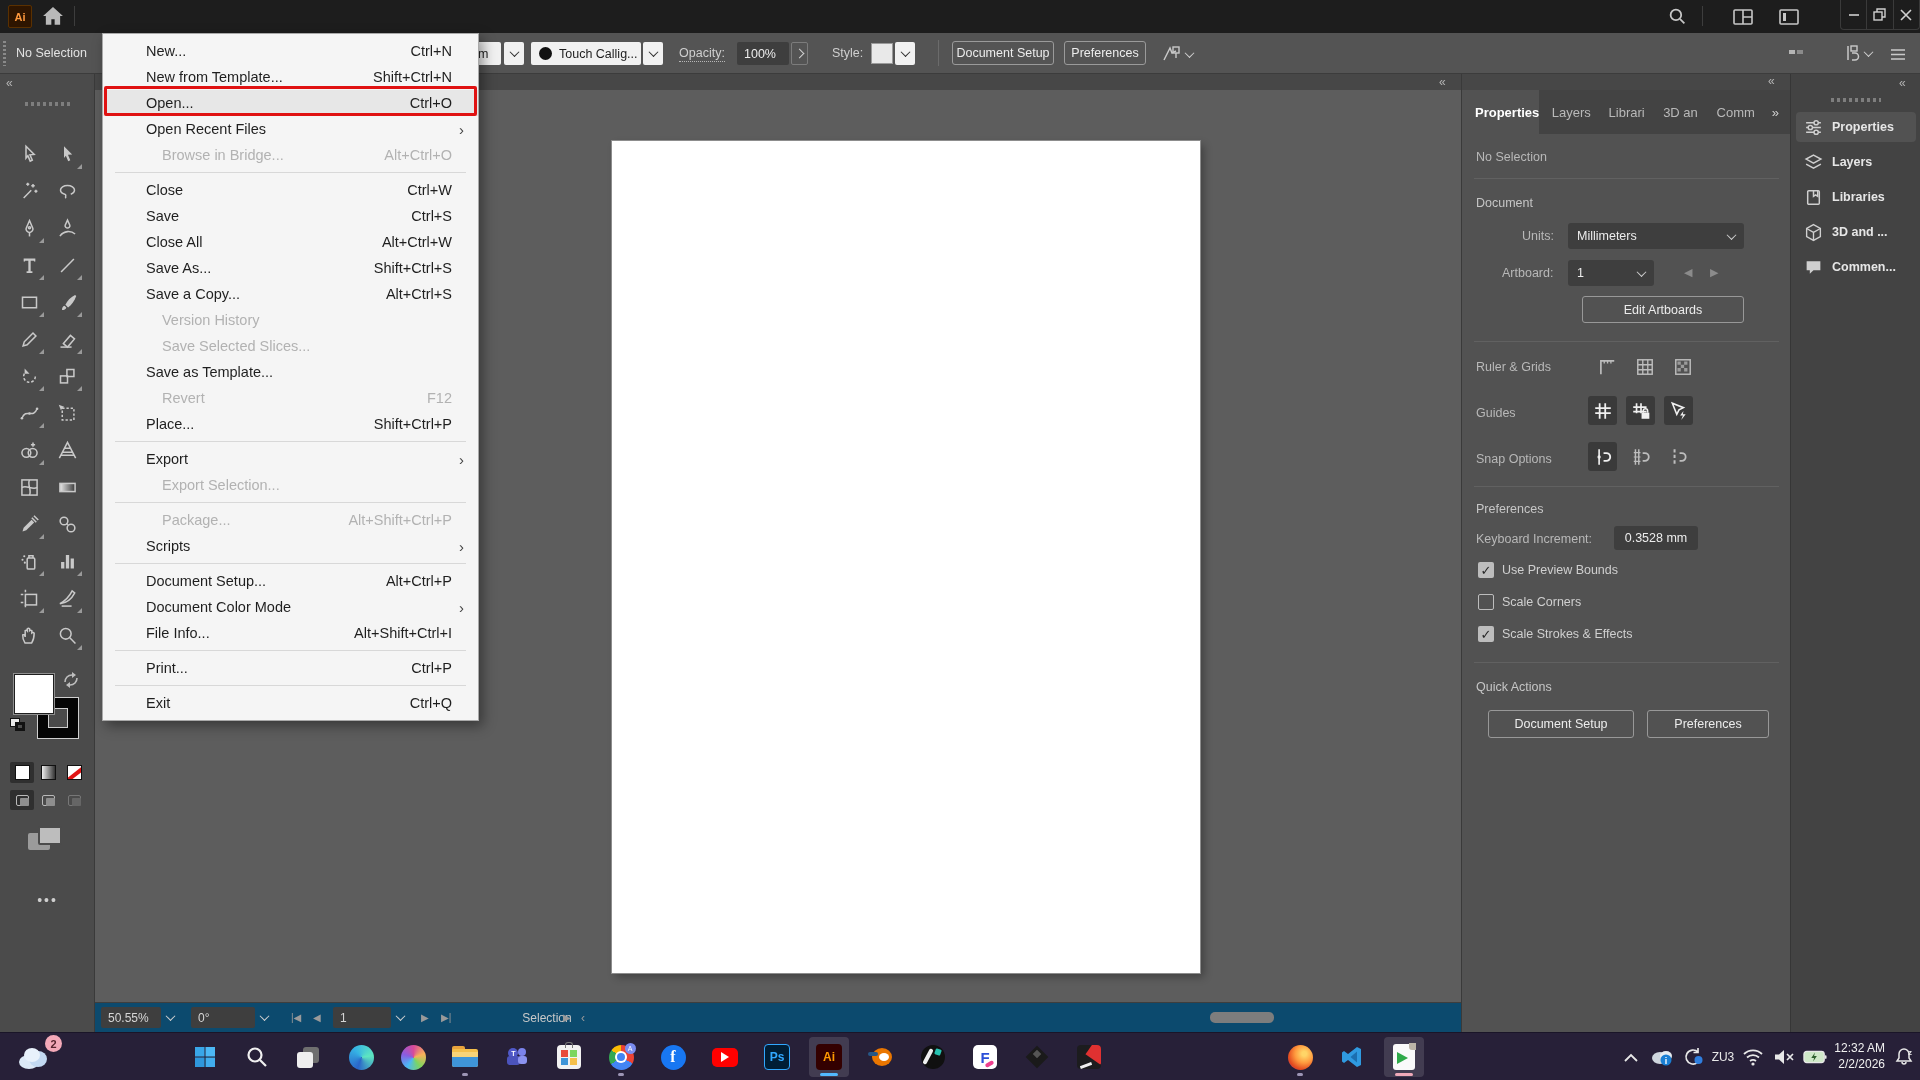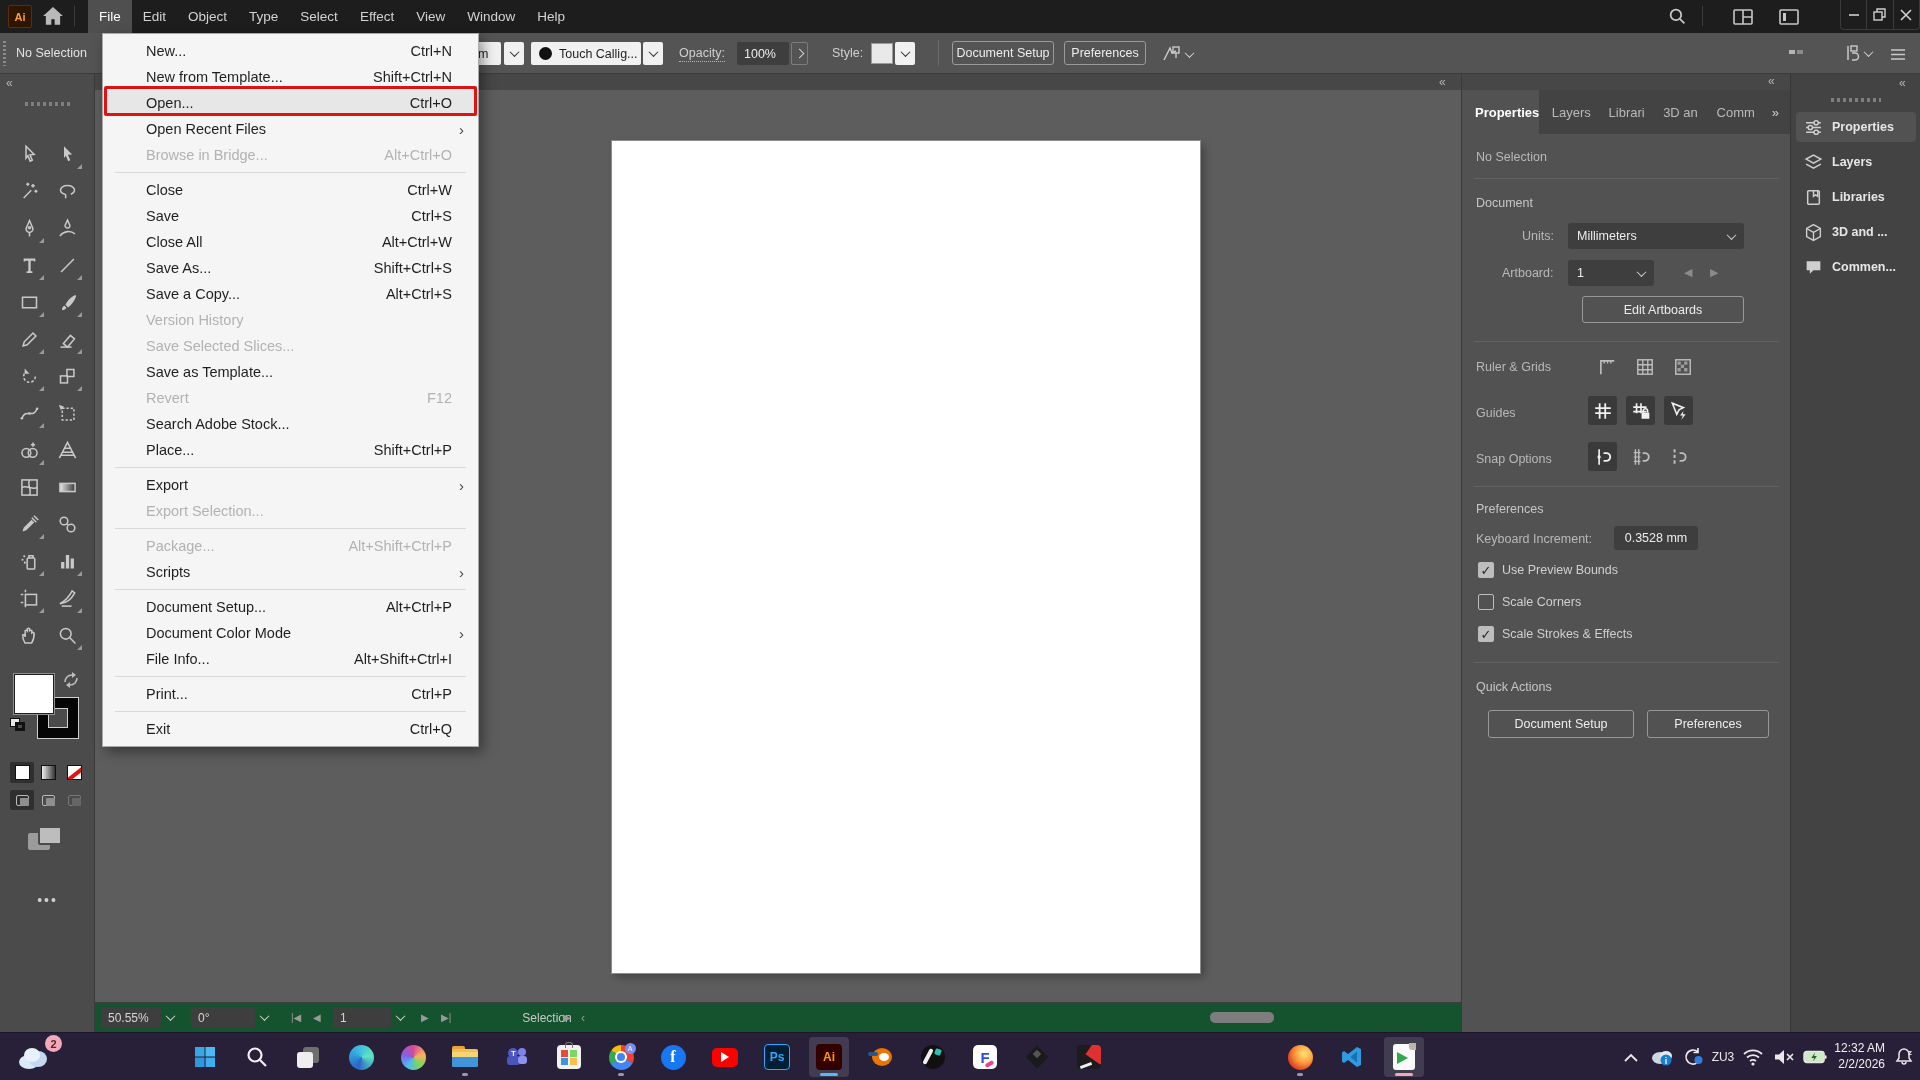--- a/index.html
+++ b/index.html
@@ -73,35 +73,35 @@
   .scrmode { left:28px; top:752px; width:34px; height:26px; }
   .scrmode .r1 { position:absolute; left:0; top:7px; width:22px; height:17px; background:#9b9b9b; border-radius:2px; }
   .scrmode .r2 { position:absolute; left:10px; top:0; width:24px; height:19px; background:#bdbdbd; border:2px solid #4b4b4b; border-radius:2px; }
   .ellipsis { left:0; top:818px; width:95px; text-align:center; color:#cfcfcf; font-size:14px; letter-spacing:2px; }
 
   
   #canvas-strip { left:95px; top:74px; width:1366px; height:16px; background:#474747; }
   #pasteboard { left:95px; top:90px; width:1366px; height:912px; background:#5d5d5d; }
   #artboard { left:517px; top:51px; width:588px; height:832px; background:#ffffff;
     box-shadow:0 0 0 1px #8d8d8d, 4px 4px 8px rgba(0,0,0,.30); }
-  #statusbar { left:95px; top:1002px; width:1366px; height:30px; background:#14532d; border-top:1px solid #3e3e3e;
+  #statusbar { left:95px; top:1002px; width:1366px; height:30px; background:#0c4a6e; border-top:1px solid #3e3e3e;
     color:#c9c9c9; font-size:12px; }
   .sb-item { top:4px; height:21px; display:flex; align-items:center; }
   .sb-field { background:#3e3e3e; border-radius:2px; padding:0 7px; height:21px; display:flex; align-items:center; color:#d6d6d6; }
   .sb-arrow { color:#9a9a9a; font-size:10px; }
   .sb-thumb { left:1115px; top:9px; width:64px; height:11px; background:#7d7d7d; border-radius:5px; }
 
   
   #file-menu { left:102px; top:33px; width:377px; background:#f5f5f5; border:1px solid #a9a9a9;
     box-shadow:4px 5px 12px rgba(0,0,0,.40); z-index:50; padding:4px 0; }
   .fm-item { position:relative; height:26px; display:flex; align-items:center; padding:0 14px 0 43px;
     font-size:14.5px; color:#1f1f1f; }
   .fm-item .sc { margin-left:auto; padding-right:12px; }
   .fm-item.hl { background:#e7e7e7; }
-  .fm-item.dis { color:#b2b2b2; }
+  .fm-item.dis { color:#b2b2b2;margin-left:16px; }
   .fm-sep { height:1px; background:#d8d8d8; margin:4px 12px; }
   .fm-sub { position:absolute; right:14px; top:5px; color:#444; font-size:15px; }
   #open-redbox { left:104px; top:86px; width:373px; height:30px; border:3px solid #e01212; border-radius:2px; z-index:60; }
 
   
   #props { left:1461px; top:74px; width:329px; height:958px; background:#525252; border-left:1px solid #3a3a3a; }
   .p-strip { left:0; top:0; width:329px; height:16px; background:#474747; }
   .p-tabs { left:0; top:16px; width:329px; height:44px; background:#434343; display:flex; align-items:stretch; overflow:hidden; }
   .p-tab { display:flex; align-items:center; padding:0 13px; font-size:13px; color:#b9b9b9; white-space:nowrap; overflow:hidden; }
   .p-tab.active { background:#525252; color:#ffffff; font-weight:bold; }
@@ -156,31 +156,20 @@
 <div id="stage">
 
   <div id="titlebar" class="abs">
     <div class="ai-logo abs">Ai</div>
     <div class="home-ic abs">
       <svg viewBox="0 0 20 18">
           <path d="M10 1L1 9h2.5v8h5v-5h3v5h5V9H19z" fill="#b9b9b9"></path>
         </svg>
     </div>
     <div class="tb-div abs" style="left:74px"></div>
-    <div id="menubar" class="abs">
-        <div class="menu-item active">File</div>
-        <div class="menu-item">Edit</div>
-        <div class="menu-item">Object</div>
-        <div class="menu-item">Type</div>
-        <div class="menu-item">Select</div>
-        <div class="menu-item">Effect</div>
-        <div class="menu-item">View</div>
-        <div class="menu-item">Window</div>
-        <div class="menu-item">Help</div>
-      </div>
     <div class="tbar-right abs" style="left:1668px">
       <svg width="19" height="19" viewBox="0 0 18 18">
           <circle cx="7.5" cy="7.5" r="5" fill="none" stroke="#c7c7c7" stroke-width="1.7"></circle>
           <path d="M11.5 11.5l4 4" stroke="#c7c7c7" stroke-width="1.7"></path>
         </svg>
     </div>
     <div class="tb-div abs" style="left:1702px"></div>
     <div class="tbar-right abs" style="left:1733px">
       <svg width="20" height="16" viewBox="0 0 20 16">
           <rect x="1" y="1" width="18" height="14" rx="1" fill="none" stroke="#c7c7c7" stroke-width="1.6"></rect>
@@ -736,23 +725,20 @@
         <span>Save Selected Slices...</span>
       </div>
       <div class="fm-item">
         <span>Save as Template...</span>
       </div>
       <div class="fm-item dis">
         <span>Revert</span>
         <span class="sc">F12</span>
       </div>
       <div class="fm-item">
-        <span>Search Adobe Stock...</span>
-      </div>
-      <div class="fm-item">
         <span>Place...</span>
         <span class="sc">Shift+Ctrl+P</span>
       </div>
       <div class="fm-sep"></div>
       <div class="fm-item">
         <span>Export</span>
         <span class="fm-sub">›</span>
       </div>
       <div class="fm-item dis">
         <span>Export Selection...</span>

